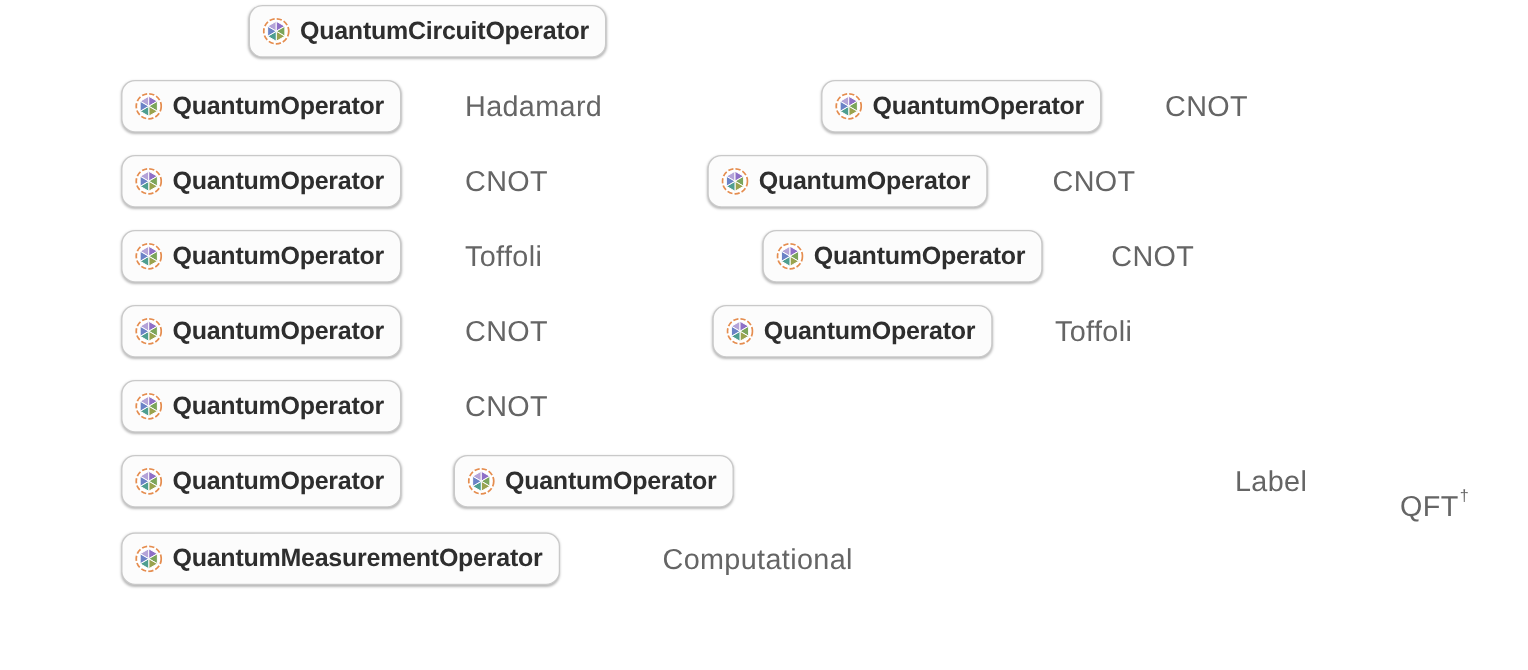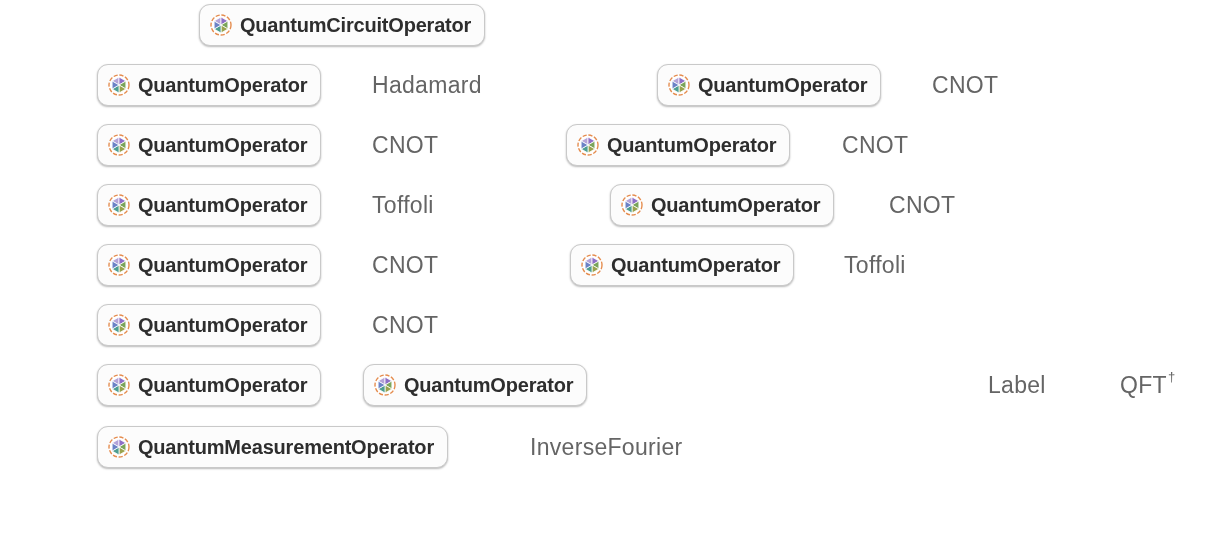--- a/index.html
+++ b/index.html
@@ -182,28 +182,28 @@
   </div>
   <div class="token-box" style="left:363px; top:364px">
     <svg class="qicon">
         <use href="#qicon"></use>
       </svg>
     <span>QuantumOperator</span>
   </div>
   <div class="code-string" style="left:988px; top:364px">
     <span>Label</span>
   </div>
-  <div class="code-string" style="left:1120px; top:364px">
+  <div class="code-string" style="left:1120px; top:384px">
     <span>QFT</span>
       <sup>†</sup>
   </div>
 
   <div class="token-box" style="left:97px; top:426px">
     <svg class="qicon">
         <use href="#qicon"></use>
       </svg>
     <span>QuantumMeasurementOperator</span>
   </div>
   <div class="code-string" style="left:530px; top:426px">
-    <span>InverseFourier</span>
+    <span>Computational</span>
   </div>
 
 </div>
 
 </body></html>

